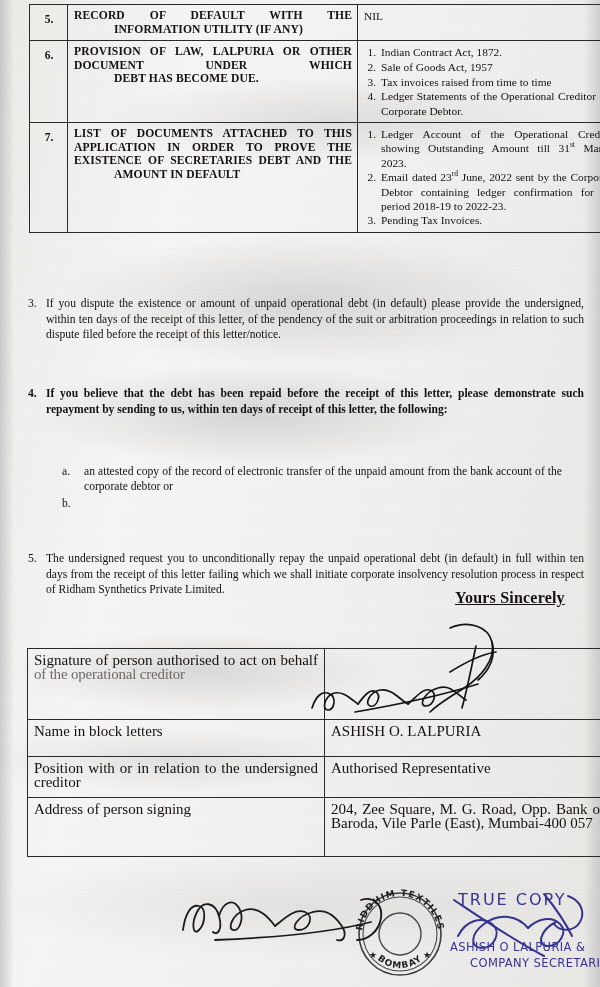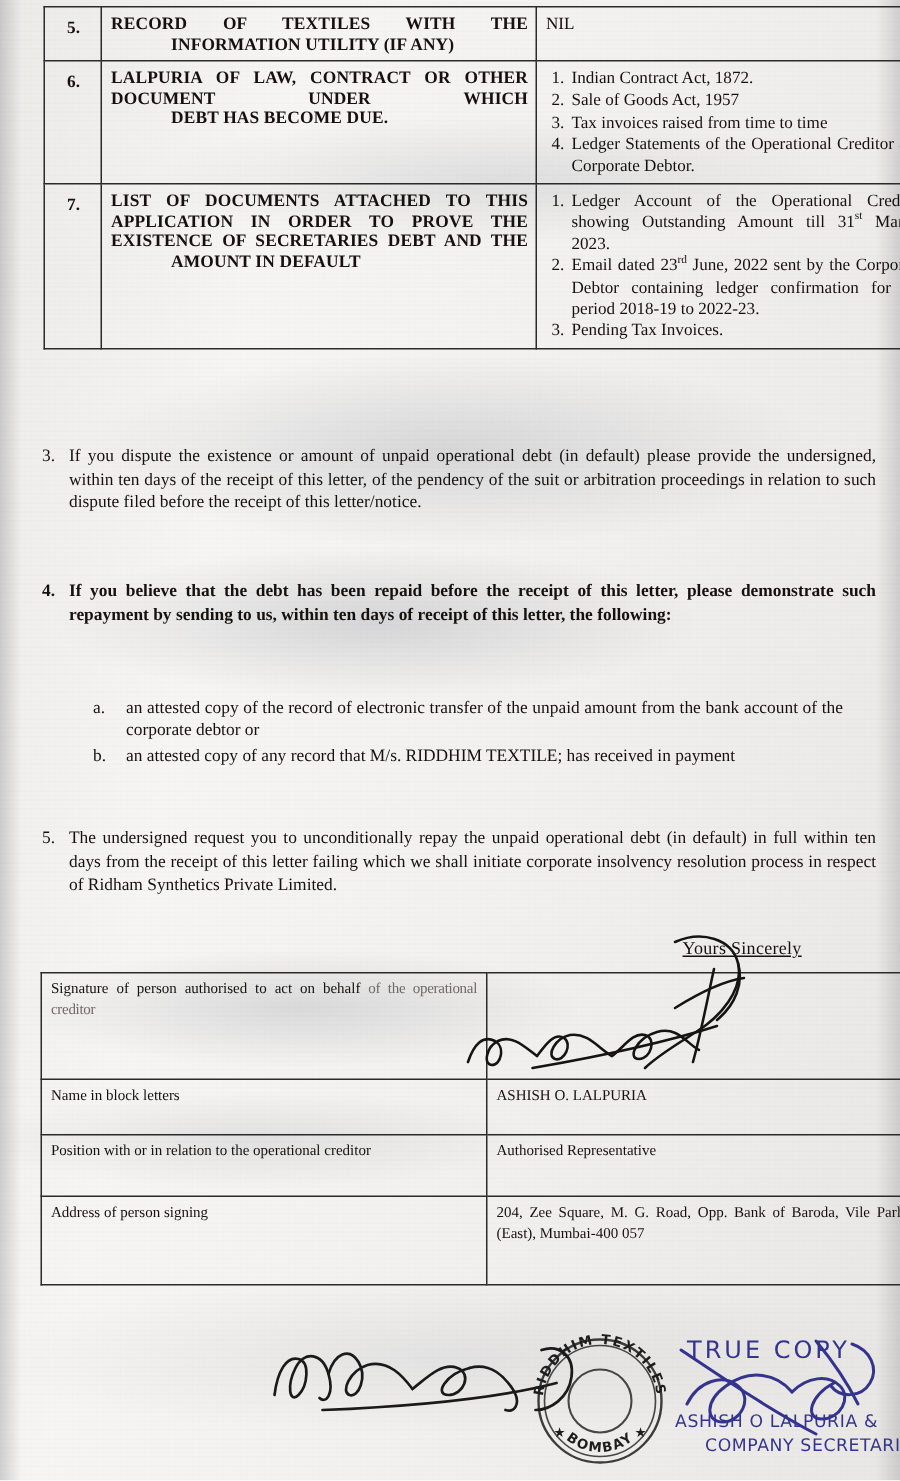--- a/index.html
+++ b/index.html
@@ -150,38 +150,38 @@
     margin-bottom: 1px;
   }
   #sub-list .sub-marker {
     position: absolute; left: 0; top: 0; width: 16px;
   }
 
   
   #yours-sincerely {
     position: absolute;
     left: 455px;
-    top: 625px;
-    font-size: 12px;
-    font-weight: normal;
+    top: 589px;
+    font-size: 16px;
+    font-weight: bold;
     text-decoration: underline;
     letter-spacing: .2px;
   }
 
   
   #sig-table {
     left: 27px;
     top: 648px;
     width: 558px;
   }
   #sig-table td {
     border: 1.2px solid #2a2a2a;
     vertical-align: top;
     padding: 4px 6px 4px 6px;
-    font-size: 10px;
+    font-size: 15px;
     line-height: 14.4px;
   }
   .sig-label-col { width: 284px; }
   .sig-value-col { width: 274px; }
   .just { text-align: justify; }
   .h-sign  { height: 62px; }
   .h-name  { height: 28px; margin-top: 11px; }
   .h-pos   { height: 32px; }
   .h-addr  { height: 50px; }
   
@@ -252,36 +252,36 @@
 
     <table class="doc-table" id="main-table">
       <tbody>
 
         <tr>
           <td class="col-num">
             <span class="rownum">5.</span>
           </td>
           <td class="col-label">
             <div class="caps-label">
-              <span>RECORD OF TEXTILES WITH THE</span>
+              <span>RECORD OF DEFAULT WITH THE</span>
               <span class="last-line">INFORMATION UTILITY (IF ANY)</span>
             </div>
           </td>
           <td class="col-value">
             <div class="val-plain">NIL</div>
           </td>
         </tr>
 
         <tr>
           <td class="col-num">
             <span class="rownum">6.</span>
           </td>
           <td class="col-label">
             <div class="caps-label">
-              <span>LALPURIA OF LAW, CONTRACT OR</span>
+              <span>PROVISION OF LAW, LALPURIA OR</span>
               <span>OTHER DOCUMENT UNDER WHICH</span>
               <span class="last-line">DEBT HAS BECOME DUE.</span>
             </div>
           </td>
           <td class="col-value">
             <ol class="val-list">
               <li class="nojust">Indian Contract Act, 1872.</li>
               <li class="nojust">Sale of Goods Act, 1957</li>
               <li class="nojust">Tax invoices raised from time to time</li>
               <li>Ledger Statements of the Operational Creditor and Corporate Debtor.</li>
@@ -323,21 +323,20 @@
       <span class="ptext">If you believe that the debt has been repaid before the receipt of this letter, please demonstrate such repayment by sending to us, within ten days of receipt of this letter, the following:</span>
     </div>
 
     <div id="sub-list">
       <div class="sub-item">
         <span class="sub-marker">a.</span>
         <span>an attested copy of the record of electronic transfer of the unpaid amount from the bank account of the corporate debtor or</span>
       </div>
       <div class="sub-item">
         <span class="sub-marker">b.</span>
-        <span>an attested copy of any record that M/s. RIDDHIM TEXTILE; has received in payment</span>
       </div>
     </div>
 
     <div class="para" id="para-5">
       <span class="marker">5.</span>
       <span class="ptext">The undersigned request you to unconditionally repay the unpaid operational debt (in default) in full within ten days from the receipt of this letter failing which we shall initiate corporate insolvency resolution process in respect of Ridham Synthetics Private Limited.</span>
     </div>
 
     <div id="yours-sincerely">Yours Sincerely</div>
 
@@ -355,21 +354,21 @@
         <tr>
           <td class="sig-label-col h-name">
             <span>Name in block letters</span>
           </td>
           <td class="sig-value-col h-name">
             <span>ASHISH O. LALPURIA</span>
           </td>
         </tr>
         <tr>
           <td class="sig-label-col h-pos just">
-            <span>Position with or in relation to the operational creditor</span>
+            <span>Position with or in relation to the undersigned creditor</span>
           </td>
           <td class="sig-value-col h-pos">
             <span>Authorised Representative</span>
           </td>
         </tr>
         <tr>
           <td class="sig-label-col h-addr">
             <span>Address of person signing</span>
           </td>
           <td class="sig-value-col h-addr just">

